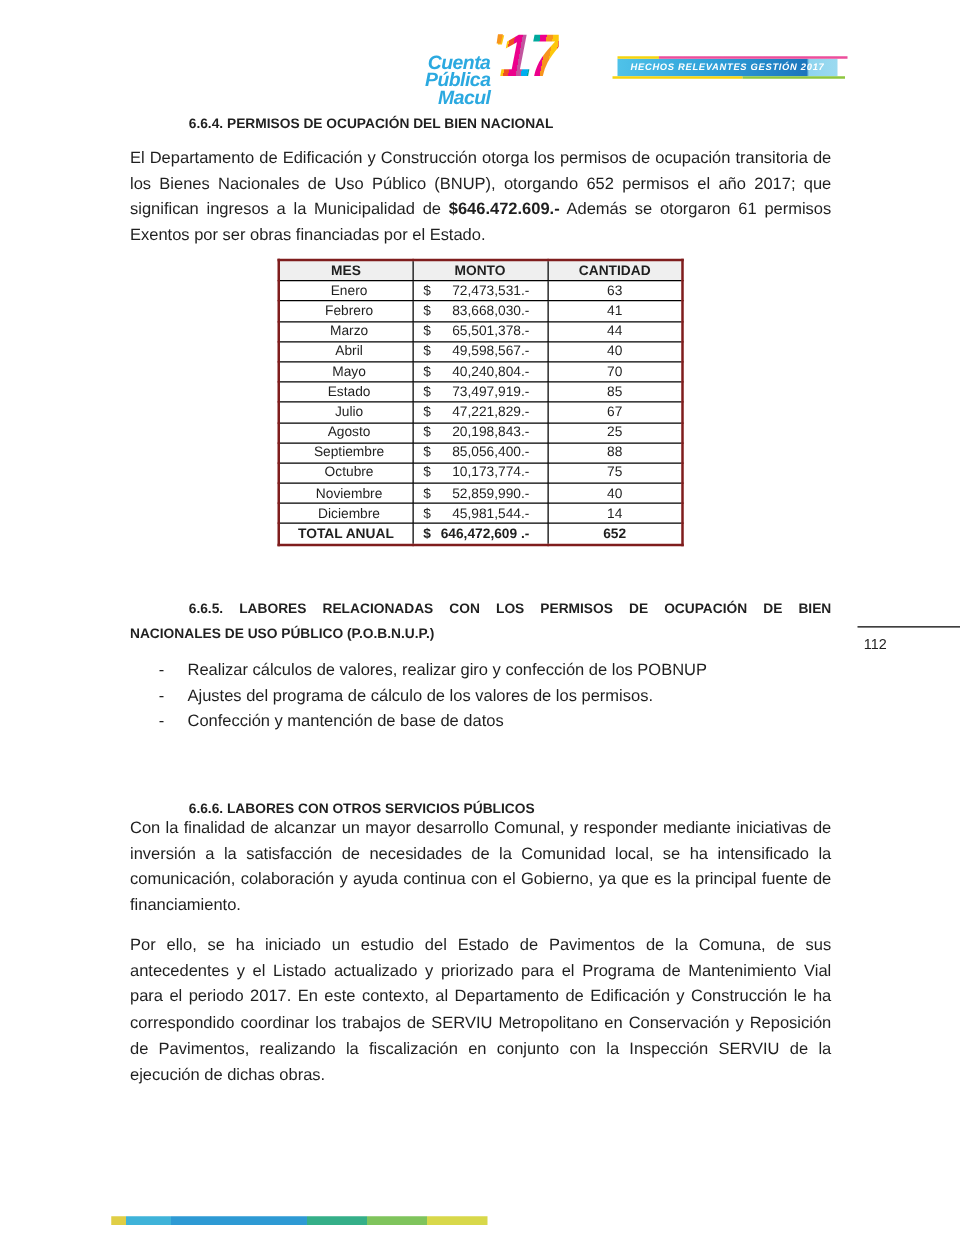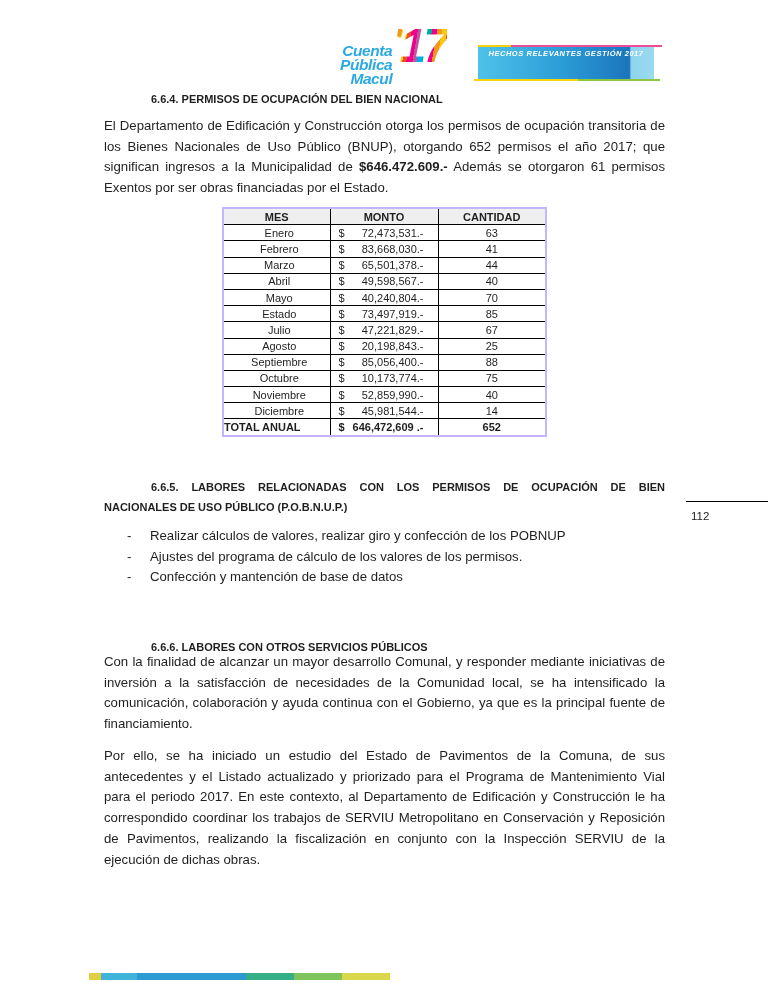--- a/index.html
+++ b/index.html
@@ -27,21 +27,21 @@
   .logo-digits{
     font-size:48px;letter-spacing:-3px;
     background:repeating-linear-gradient(100deg,
       #F7941D 0 5px,#FDC70C 5px 10px,#EF4E23 10px 14px,#EC008C 14px 20px,
       #C2549E 20px 24px,#00AEEF 24px 29px,#00A99D 29px 34px,#EC008C 34px 39px);
     -webkit-background-clip:text;background-clip:text;
     color:transparent;-webkit-text-fill-color:transparent;
   }
 
   
-  .banner{top:47px;left:478px;width:176px;height:32px;
+  .banner{top:47px;left:494px;width:176px;height:14px;
     background:linear-gradient(90deg,#4FC2E9 0%,#2D9FD8 45%,#1B75BC 86%,#8ED4EE 87%,#9BDAF0 100%);
   }
   .banner .txt{
     display:block;width:100%;text-align:center;
     font-size:7.5px;font-weight:bold;font-style:italic;color:#ffffff;
     letter-spacing:0.55px;line-height:14px;white-space:nowrap;
   }
   .banner .line-top{position:absolute;top:-2px;left:0;width:184px;height:2px;
     background:linear-gradient(90deg,#F5D40F 0 18%,#EC4E9B 18% 100%);}
   .banner .line-bottom-y{position:absolute;bottom:-2px;left:-4px;width:104px;height:2px;background:#F5D40F;}
@@ -54,32 +54,32 @@
   .para{font-size:13.2px;line-height:20.7px;text-align:justify;}
   .justify-force{text-align:justify;text-align-last:justify;}
   .bullet{position:relative;padding-left:46px;font-size:13.2px;line-height:20.7px;}
   .bullet .dash{position:absolute;left:23px;top:0;}
 
   
   table.month-table{
     top:207px;left:222px;width:323px;position:absolute;
     border-collapse:collapse;font-size:11px;table-layout:fixed;
   }
-  table.month-table{border:2px solid #c4b5fd;}
+  table.month-table{border:2px solid #7f1d1d;}
   .month-table td,.month-table th{border:1px solid #000;height:15.2px;padding:0;vertical-align:middle;}
   .month-table th{font-weight:bold;text-align:center;background:#efefef;}
   .month-table col.c1{width:107px}
   .month-table col.c2{width:108px}
   .month-table col.c3{width:108px}
   td.mes{text-align:center;padding-left:5px;}
   td.monto{padding:0 14px 0 8px;}
   td.monto .cellflex{display:flex;justify-content:space-between;}
   td.cant{text-align:center;}
   tr.total td{font-weight:bold;}
-  tr.total td.mes{text-align:left;padding-left:0;}
+  tr.total td.mes{text-align:center;padding-left:0;}
 
   
   .pagenum{top:478px;left:691px;font-size:11.5px;margin-top:32px;}
   .pagenum-rule{top:501px;left:686px;width:82px;height:0;border-top:1.5px solid #000;}
 
   
   .footer-bar{top:973px;left:89px;width:301px;height:7px;
     background:linear-gradient(90deg,
       #E0CE45 0 4%,#3FB3D9 4% 16%,#2E9AD4 16% 52%,#35AF88 52% 68%,
       #7FC45C 68% 84%,#D8D84A 84% 100%);

